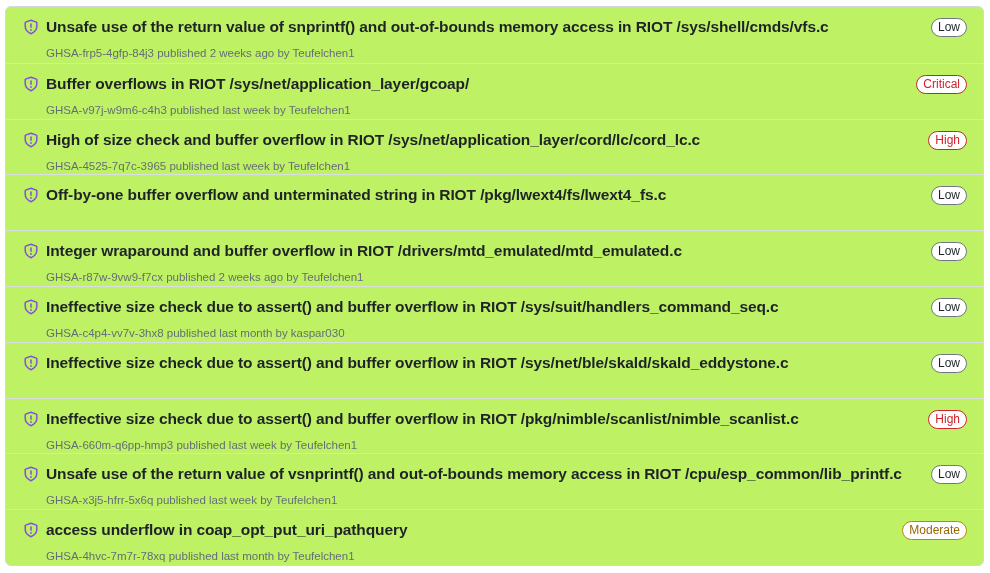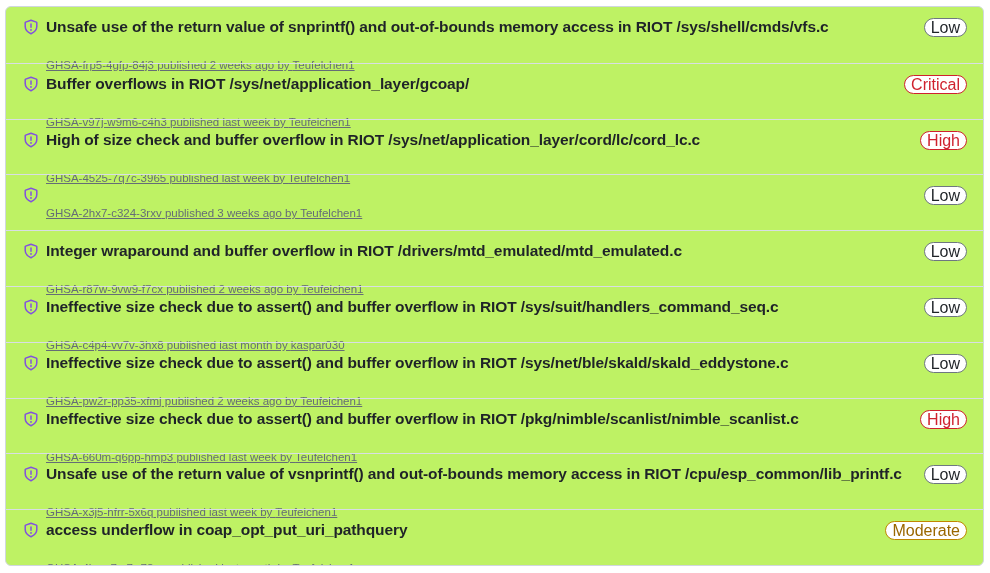--- a/index.html
+++ b/index.html
@@ -20,28 +20,27 @@
     .icon {
       position: absolute; left: 17px; top: 12px; width: 16px; height: 16px;
     }
     .icon svg { width: 16px; height: 16px; display: block; }
     .content { position: absolute; left: 40px; top: 10px; right: 100px; }
     .title {
       font-size: 15.5px; font-weight: bold; color: #1f2328; line-height: 20px;
       white-space: nowrap; cursor: pointer; letter-spacing: -0.1px;
     }
     .meta {
-      font-size: 11.5px; color: #656d76; line-height: 16px; margin-top: 20px;
+      font-size: 11.5px; color: #656d76; line-height: 16px; margin-top: 8px;
       white-space: nowrap;
-      text-decoration: underline;
     }
     .badge {
       position: absolute; right: 16px; top: 11px; height: 19px;
       padding: 0 6px; border-radius: 10px; border: 1px solid #6e7781;
-      font-size: 16px; line-height: 17px; color: #1f2328; background: #ffffff;
+      font-size: 12px; line-height: 17px; color: #1f2328; background: #ffffff;
       white-space: nowrap;
     }
     .badge.low { border-color: #6e7781; color: #1f2328; }
     .badge.critical { border-color: #cf222e; color: #cf222e; }
     .badge.high { border-color: #cf222e; color: #cf222e; }
     .badge.moderate { border-color: #bf8700; color: #9a6700; }
   </style>
 </head>
 <body>
 
@@ -90,21 +89,21 @@
   </div>
     <div class="row">
     <span class="icon">
       <svg viewBox="0 0 16 16" fill="none">
         <path d="M8 1.2 L13.4 3.1 Q13.8 3.25 13.8 3.7 L13.8 7.6 Q13.8 12.2 8 14.8 Q2.2 12.2 2.2 7.6 L2.2 3.7 Q2.2 3.25 2.6 3.1 Z" stroke="#8250df" stroke-width="1.5" stroke-linejoin="round"></path>
         <rect x="7.25" y="4.3" width="1.5" height="4.6" rx="0.75" fill="#8250df"></rect>
         <circle cx="8" cy="10.9" r="0.95" fill="#8250df"></circle>
       </svg>
     </span>
     <div class="content">
-      <div class="meta"><span>GHSA-2hx7-c324-3rxv</span><span> published 3 weeks ago by </span><span>Teufelchen1</span></div>
+      <div class="title">Off-by-one buffer overflow and unterminated string in RIOT /pkg/lwext4/fs/lwext4_fs.c</div>
     </div>
     <span class="badge low">Low</span>
   </div>
     <div class="row">
     <span class="icon">
       <svg viewBox="0 0 16 16" fill="none">
         <path d="M8 1.2 L13.4 3.1 Q13.8 3.25 13.8 3.7 L13.8 7.6 Q13.8 12.2 8 14.8 Q2.2 12.2 2.2 7.6 L2.2 3.7 Q2.2 3.25 2.6 3.1 Z" stroke="#8250df" stroke-width="1.5" stroke-linejoin="round"></path>
         <rect x="7.25" y="4.3" width="1.5" height="4.6" rx="0.75" fill="#8250df"></rect>
         <circle cx="8" cy="10.9" r="0.95" fill="#8250df"></circle>
       </svg>
@@ -132,21 +131,20 @@
     <div class="row">
     <span class="icon">
       <svg viewBox="0 0 16 16" fill="none">
         <path d="M8 1.2 L13.4 3.1 Q13.8 3.25 13.8 3.7 L13.8 7.6 Q13.8 12.2 8 14.8 Q2.2 12.2 2.2 7.6 L2.2 3.7 Q2.2 3.25 2.6 3.1 Z" stroke="#8250df" stroke-width="1.5" stroke-linejoin="round"></path>
         <rect x="7.25" y="4.3" width="1.5" height="4.6" rx="0.75" fill="#8250df"></rect>
         <circle cx="8" cy="10.9" r="0.95" fill="#8250df"></circle>
       </svg>
     </span>
     <div class="content">
       <div class="title">Ineffective size check due to assert() and buffer overflow in RIOT /sys/net/ble/skald/skald_eddystone.c</div>
-      <div class="meta"><span>GHSA-pw2r-pp35-xfmj</span><span> published 2 weeks ago by </span><span>Teufelchen1</span></div>
     </div>
     <span class="badge low">Low</span>
   </div>
     <div class="row">
     <span class="icon">
       <svg viewBox="0 0 16 16" fill="none">
         <path d="M8 1.2 L13.4 3.1 Q13.8 3.25 13.8 3.7 L13.8 7.6 Q13.8 12.2 8 14.8 Q2.2 12.2 2.2 7.6 L2.2 3.7 Q2.2 3.25 2.6 3.1 Z" stroke="#8250df" stroke-width="1.5" stroke-linejoin="round"></path>
         <rect x="7.25" y="4.3" width="1.5" height="4.6" rx="0.75" fill="#8250df"></rect>
         <circle cx="8" cy="10.9" r="0.95" fill="#8250df"></circle>
       </svg>

